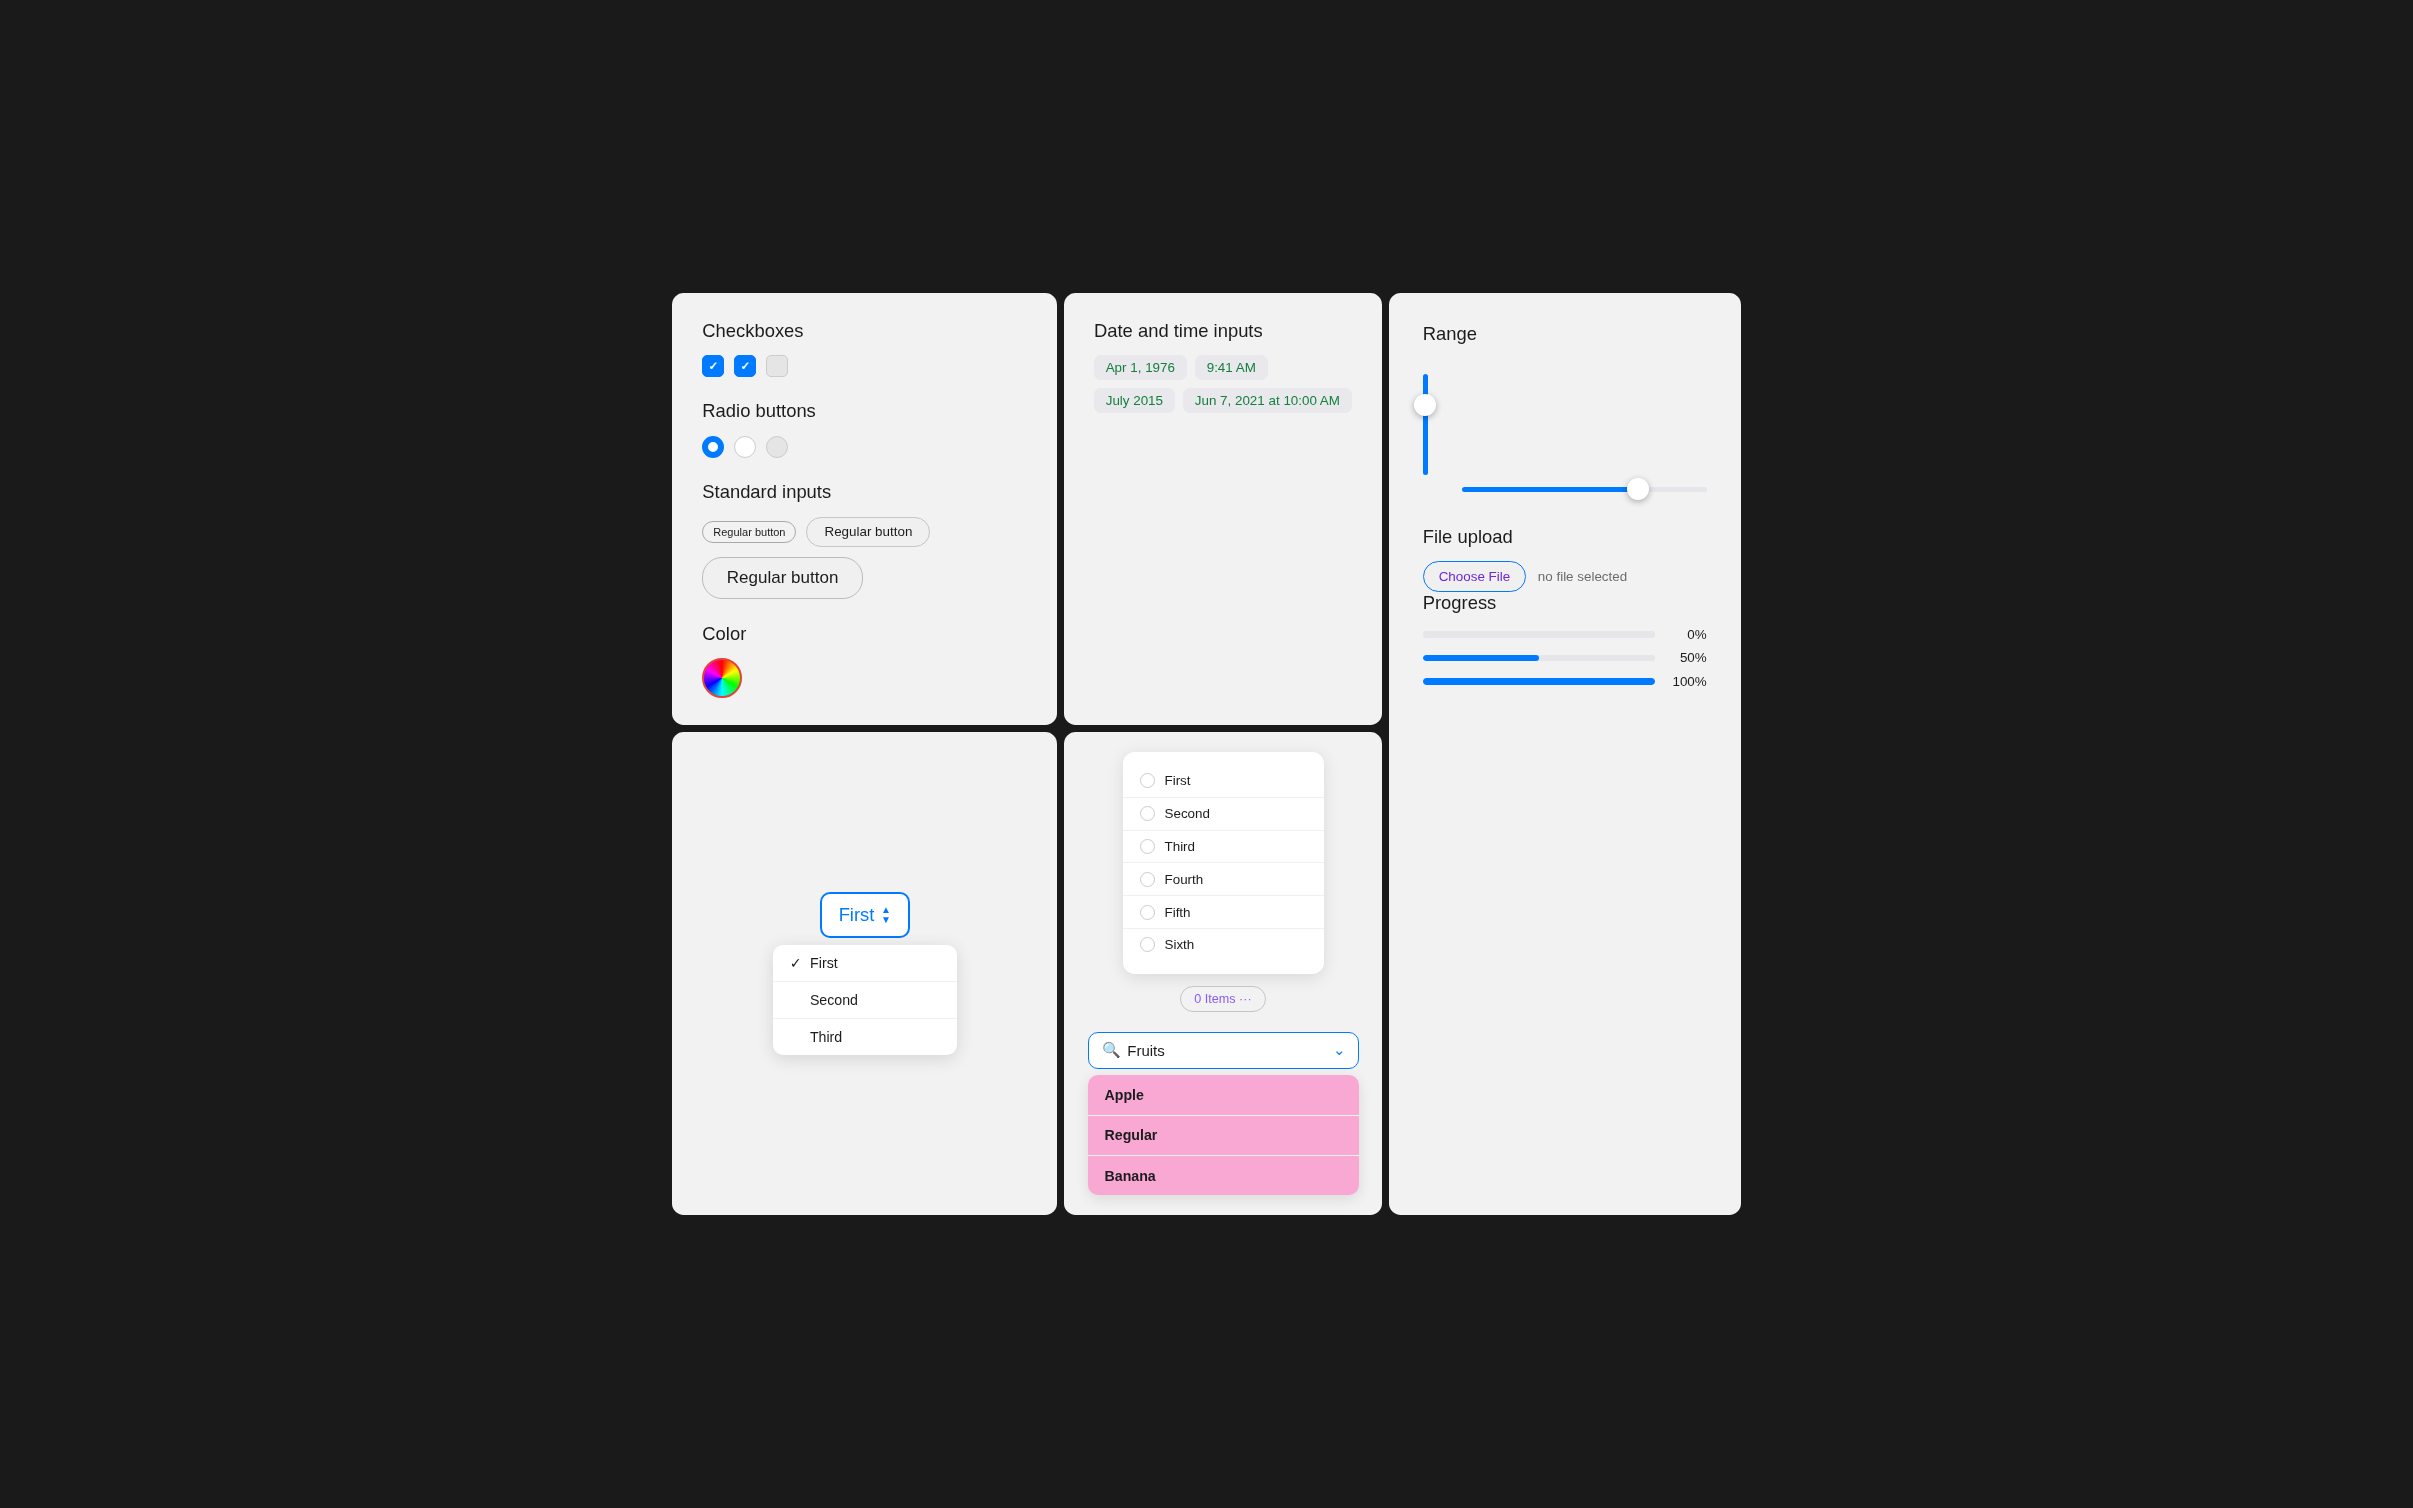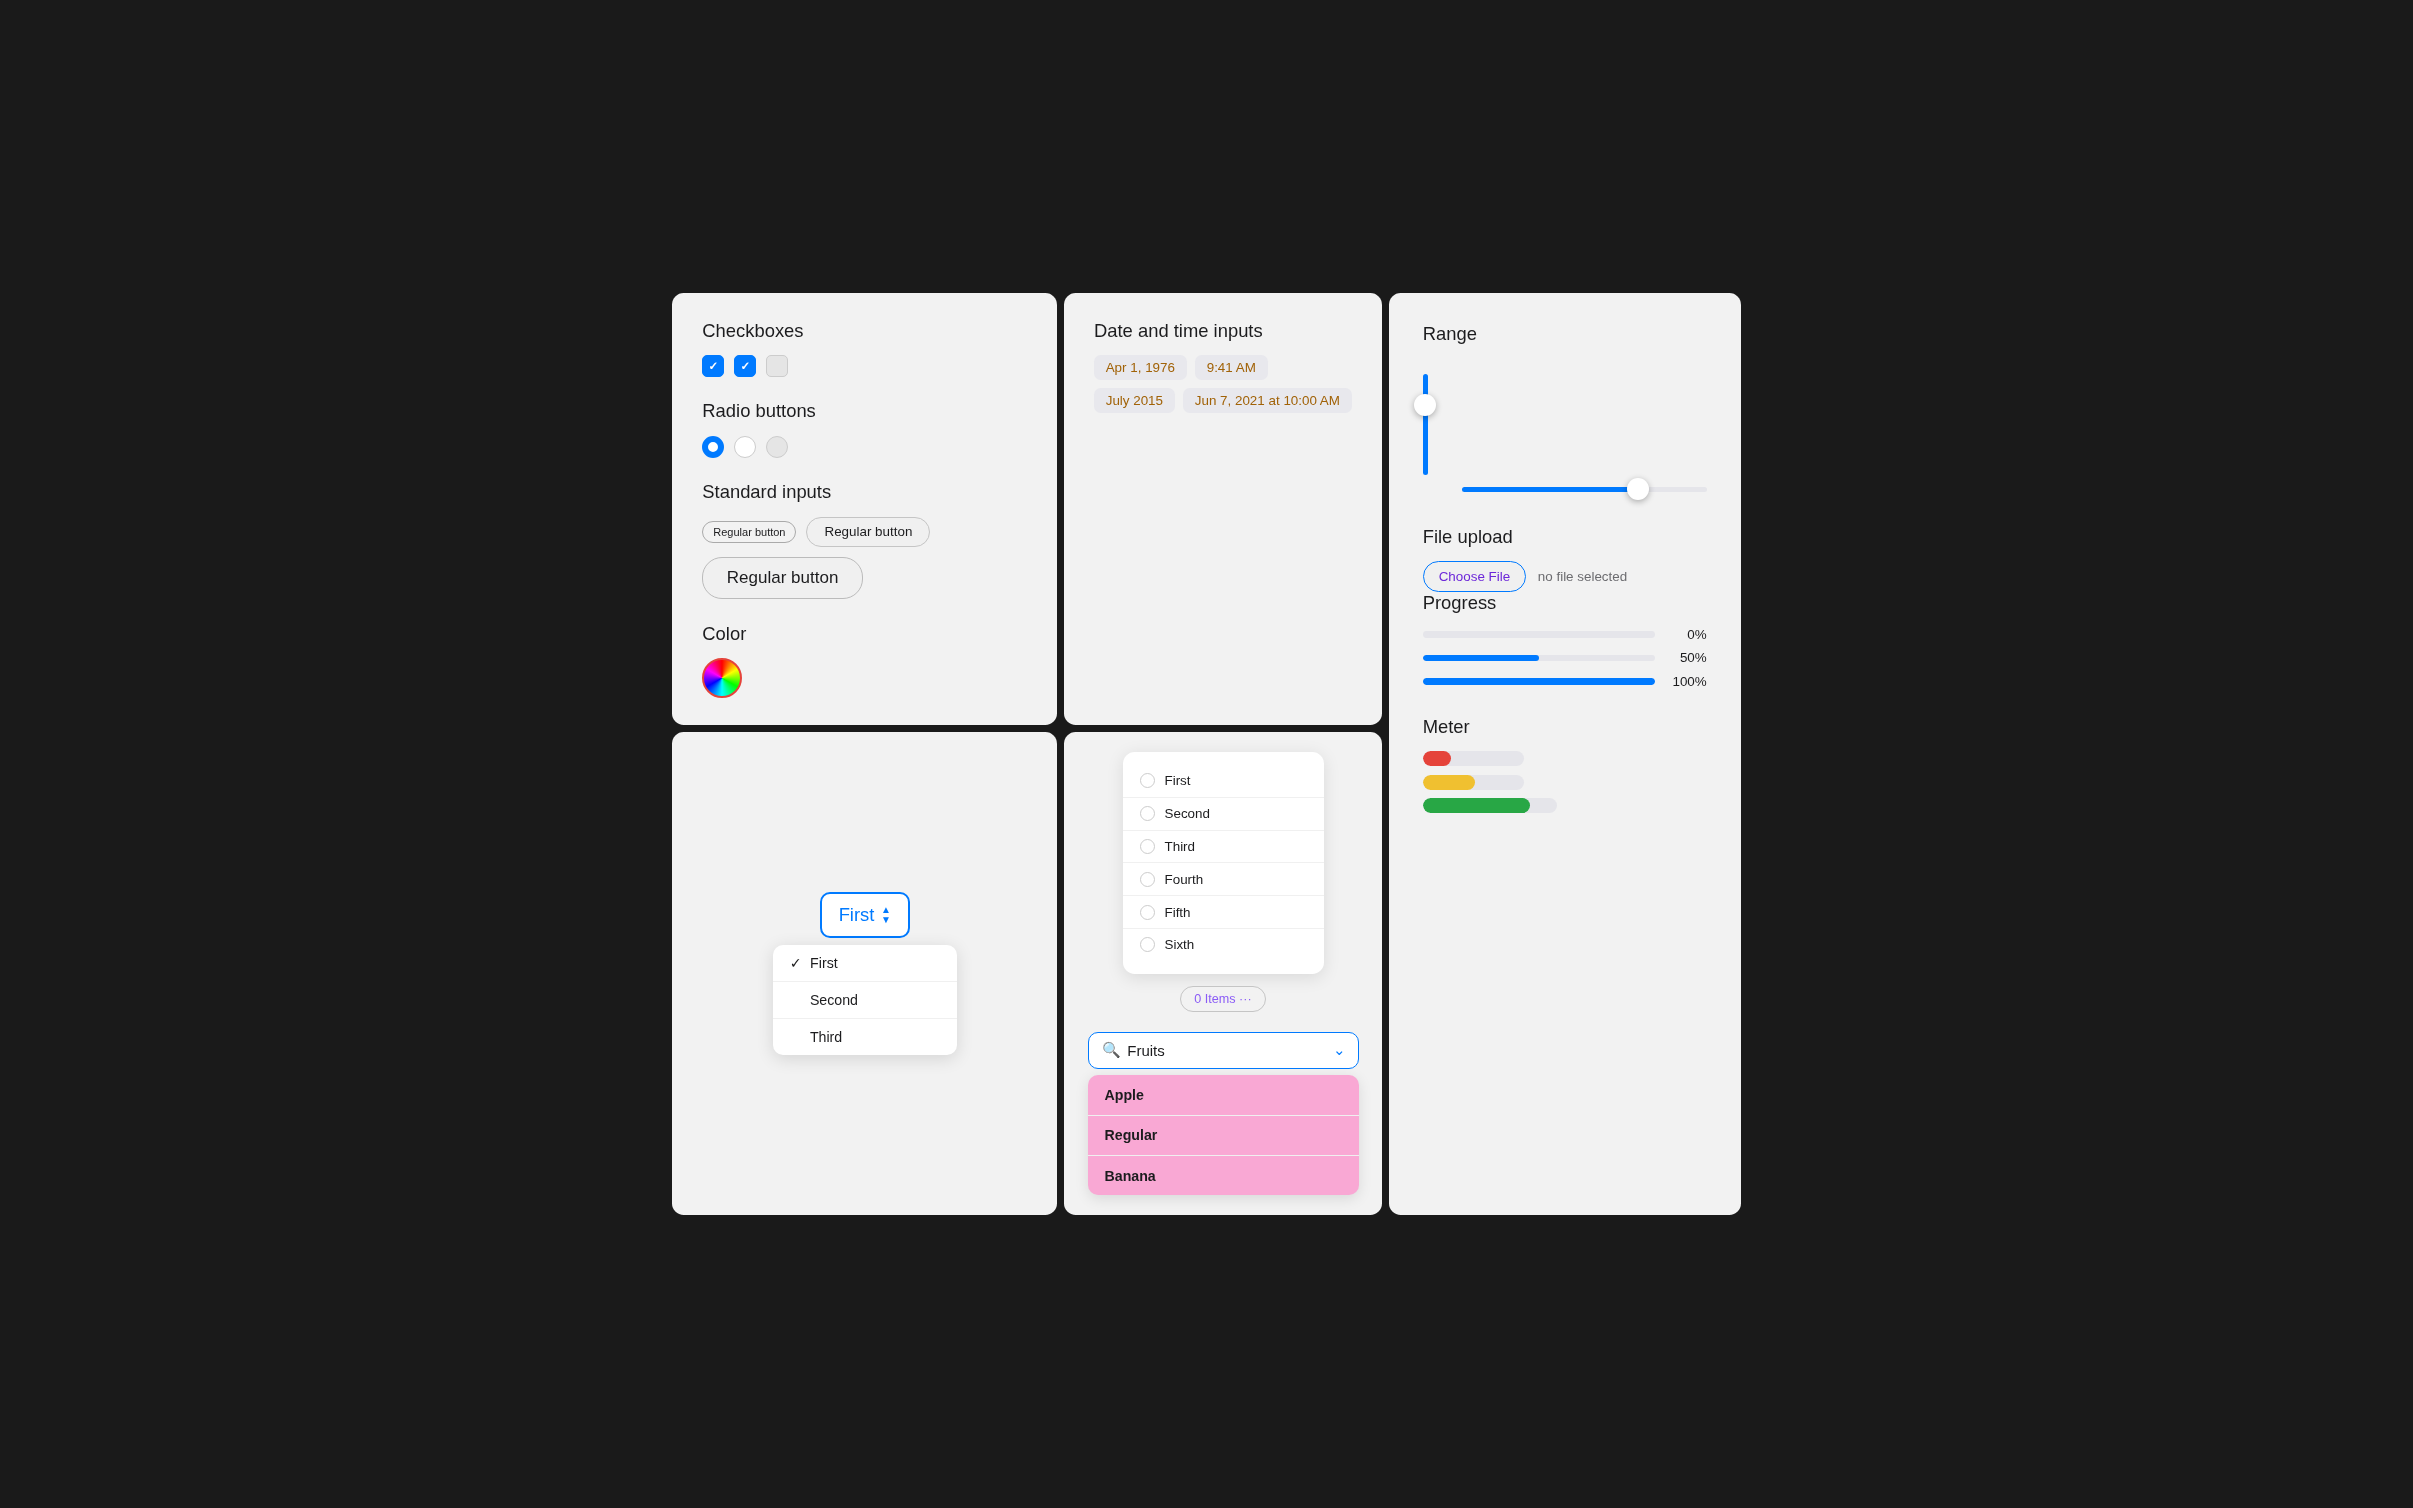--- a/index.html
+++ b/index.html
@@ -118,21 +118,21 @@
       display: flex;
       gap: 8.4px;
       margin-bottom: 8.4px;
       flex-wrap: wrap;
     }
     .date-pill {
       background: #e8e8ed;
       border-radius: 6.7px;
       padding: 5px 11.7px;
       font-size: 13.4px;
-      color: #a16207;
+      color: #15803d;
       cursor: pointer;
     }
     .radio-list-card {
       background: white;
       border-radius: 11.7px;
       padding: 13.4px 0;
       width: 201px;
       box-shadow: 0 3.4px 17px rgba(0,0,0,0.1);
     }
     .radio-list-item {
@@ -467,38 +467,20 @@
           <span class="progress-label">50%</span>
         </div>
         <div class="progress-row">
           <div class="progress-track">
               <div class="progress-fill" style="width:100%"></div>
             </div>
           <span class="progress-label">100%</span>
         </div>
       </div>
 
-      <div class="meter-section">
-        <div class="section-title">Meter</div>
-        <div class="meter-row">
-          <div class="meter-track meter-track-red">
-              <div class="meter-fill-red"></div>
-            </div>
-        </div>
-        <div class="meter-row">
-          <div class="meter-track meter-track-yellow">
-              <div class="meter-fill-yellow"></div>
-            </div>
-        </div>
-        <div class="meter-row">
-          <div class="meter-track meter-track-green">
-              <div class="meter-fill-green"></div>
-            </div>
-        </div>
-      </div>
     </div>
 
     <div class="panel" style="grid-column:1; grid-row:2; display:flex; flex-direction:column; align-items:center; justify-content:center; gap:3.4px;">
       <button class="select-button">
         <span>First</span>
         <span class="select-chevrons">▲<br>▼</span>
       </button>
       <div class="dropdown-list">
         <div class="dropdown-item selected">
           <span>First</span>

